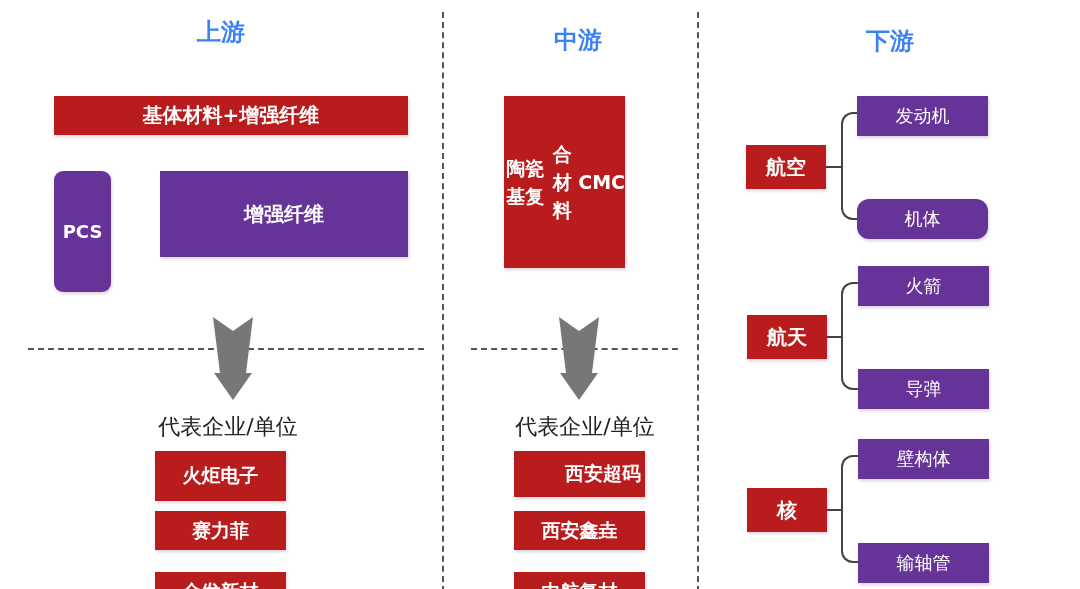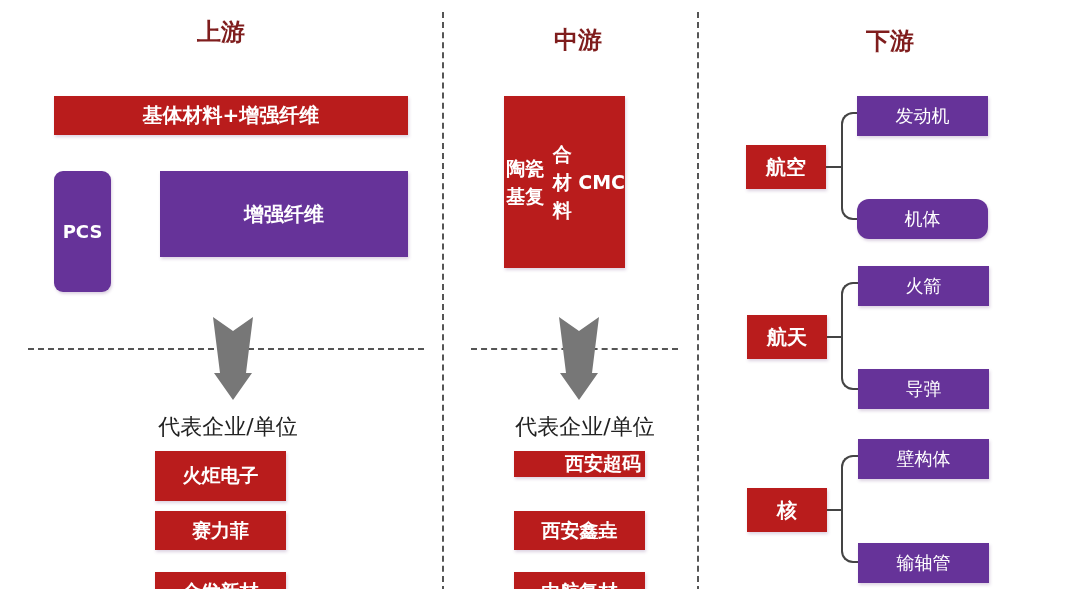--- a/index.html
+++ b/index.html
@@ -1,19 +1,19 @@
 <!DOCTYPE html>
 <html><head>
   <meta charset="utf-8">
   <style>
     html, body { margin: 0; padding: 0; background: #ffffff; }
     body { width: 1080px; height: 589px; position: relative; overflow: hidden;
       font-family: "DejaVu Sans", "Liberation Sans", sans-serif; }
     .abs { position: absolute; }
-    .hdr { position: absolute; font-weight: bold; font-size: 24px; color: #7f1d1d; transform: translateX(-50%); white-space: nowrap; }
+    .hdr { position: absolute; font-weight: bold; font-size: 24px; color: #3b82f6; transform: translateX(-50%); white-space: nowrap; }
     .box { position: absolute; display: flex; align-items: center; justify-content: center; text-align: center;
       color: #fff; font-weight: bold; box-shadow: 1px 2px 3px rgba(120,80,140,0.25); box-sizing: border-box; }
     .red { background: #b91c1c; }
     .purple { background: #663399; }
     .vdash { position: absolute; width: 0; border-left: 2px dashed #555; }
     .hdash { position: absolute; height: 0; border-top: 2px dashed #555; }
     .lbl { position: absolute; font-size: 22px; color: #222; transform: translateX(-50%); white-space: nowrap; }
     .co { font-size: 19px; }
     .sub { font-size: 18px; font-weight: normal; }
     .cat { font-size: 20px; }
@@ -64,21 +64,21 @@
   <span>CMC</span>
 </div>
 
 <div class="hdash" style="left:471px; top:348px; width:207px;"></div>
 
 <svg class="abs" style="left:558px; top:317px;" width="42" height="84" viewBox="0 0 42 84">
   <polygon points="1,0 21,14 41,0 34,56 40,56 21,83 2,56 8,56" fill="#777777"></polygon>
 </svg>
 
 <div class="lbl" style="left:585px; top:412px;">代表企业/单位</div>
-<div class="box red co" style="left:514px; top:451px; width:131px; height:26px;padding-left:47px;">
+<div class="box red co" style="left:514px; top:451px; width:131px; height:46px;padding-left:47px;">
   <span>西安超码</span>
 </div>
 <div class="box red co" style="left:514px; top:511px; width:131px; height:39px;">
   <span>西安鑫垚</span>
 </div>
 <div class="box red co" style="left:514px; top:572px; width:131px; height:39px;">
   <span>中航复材</span>
 </div>
 
 <div class="box red cat" style="left:746px; top:145px; width:80px; height:44px;">

